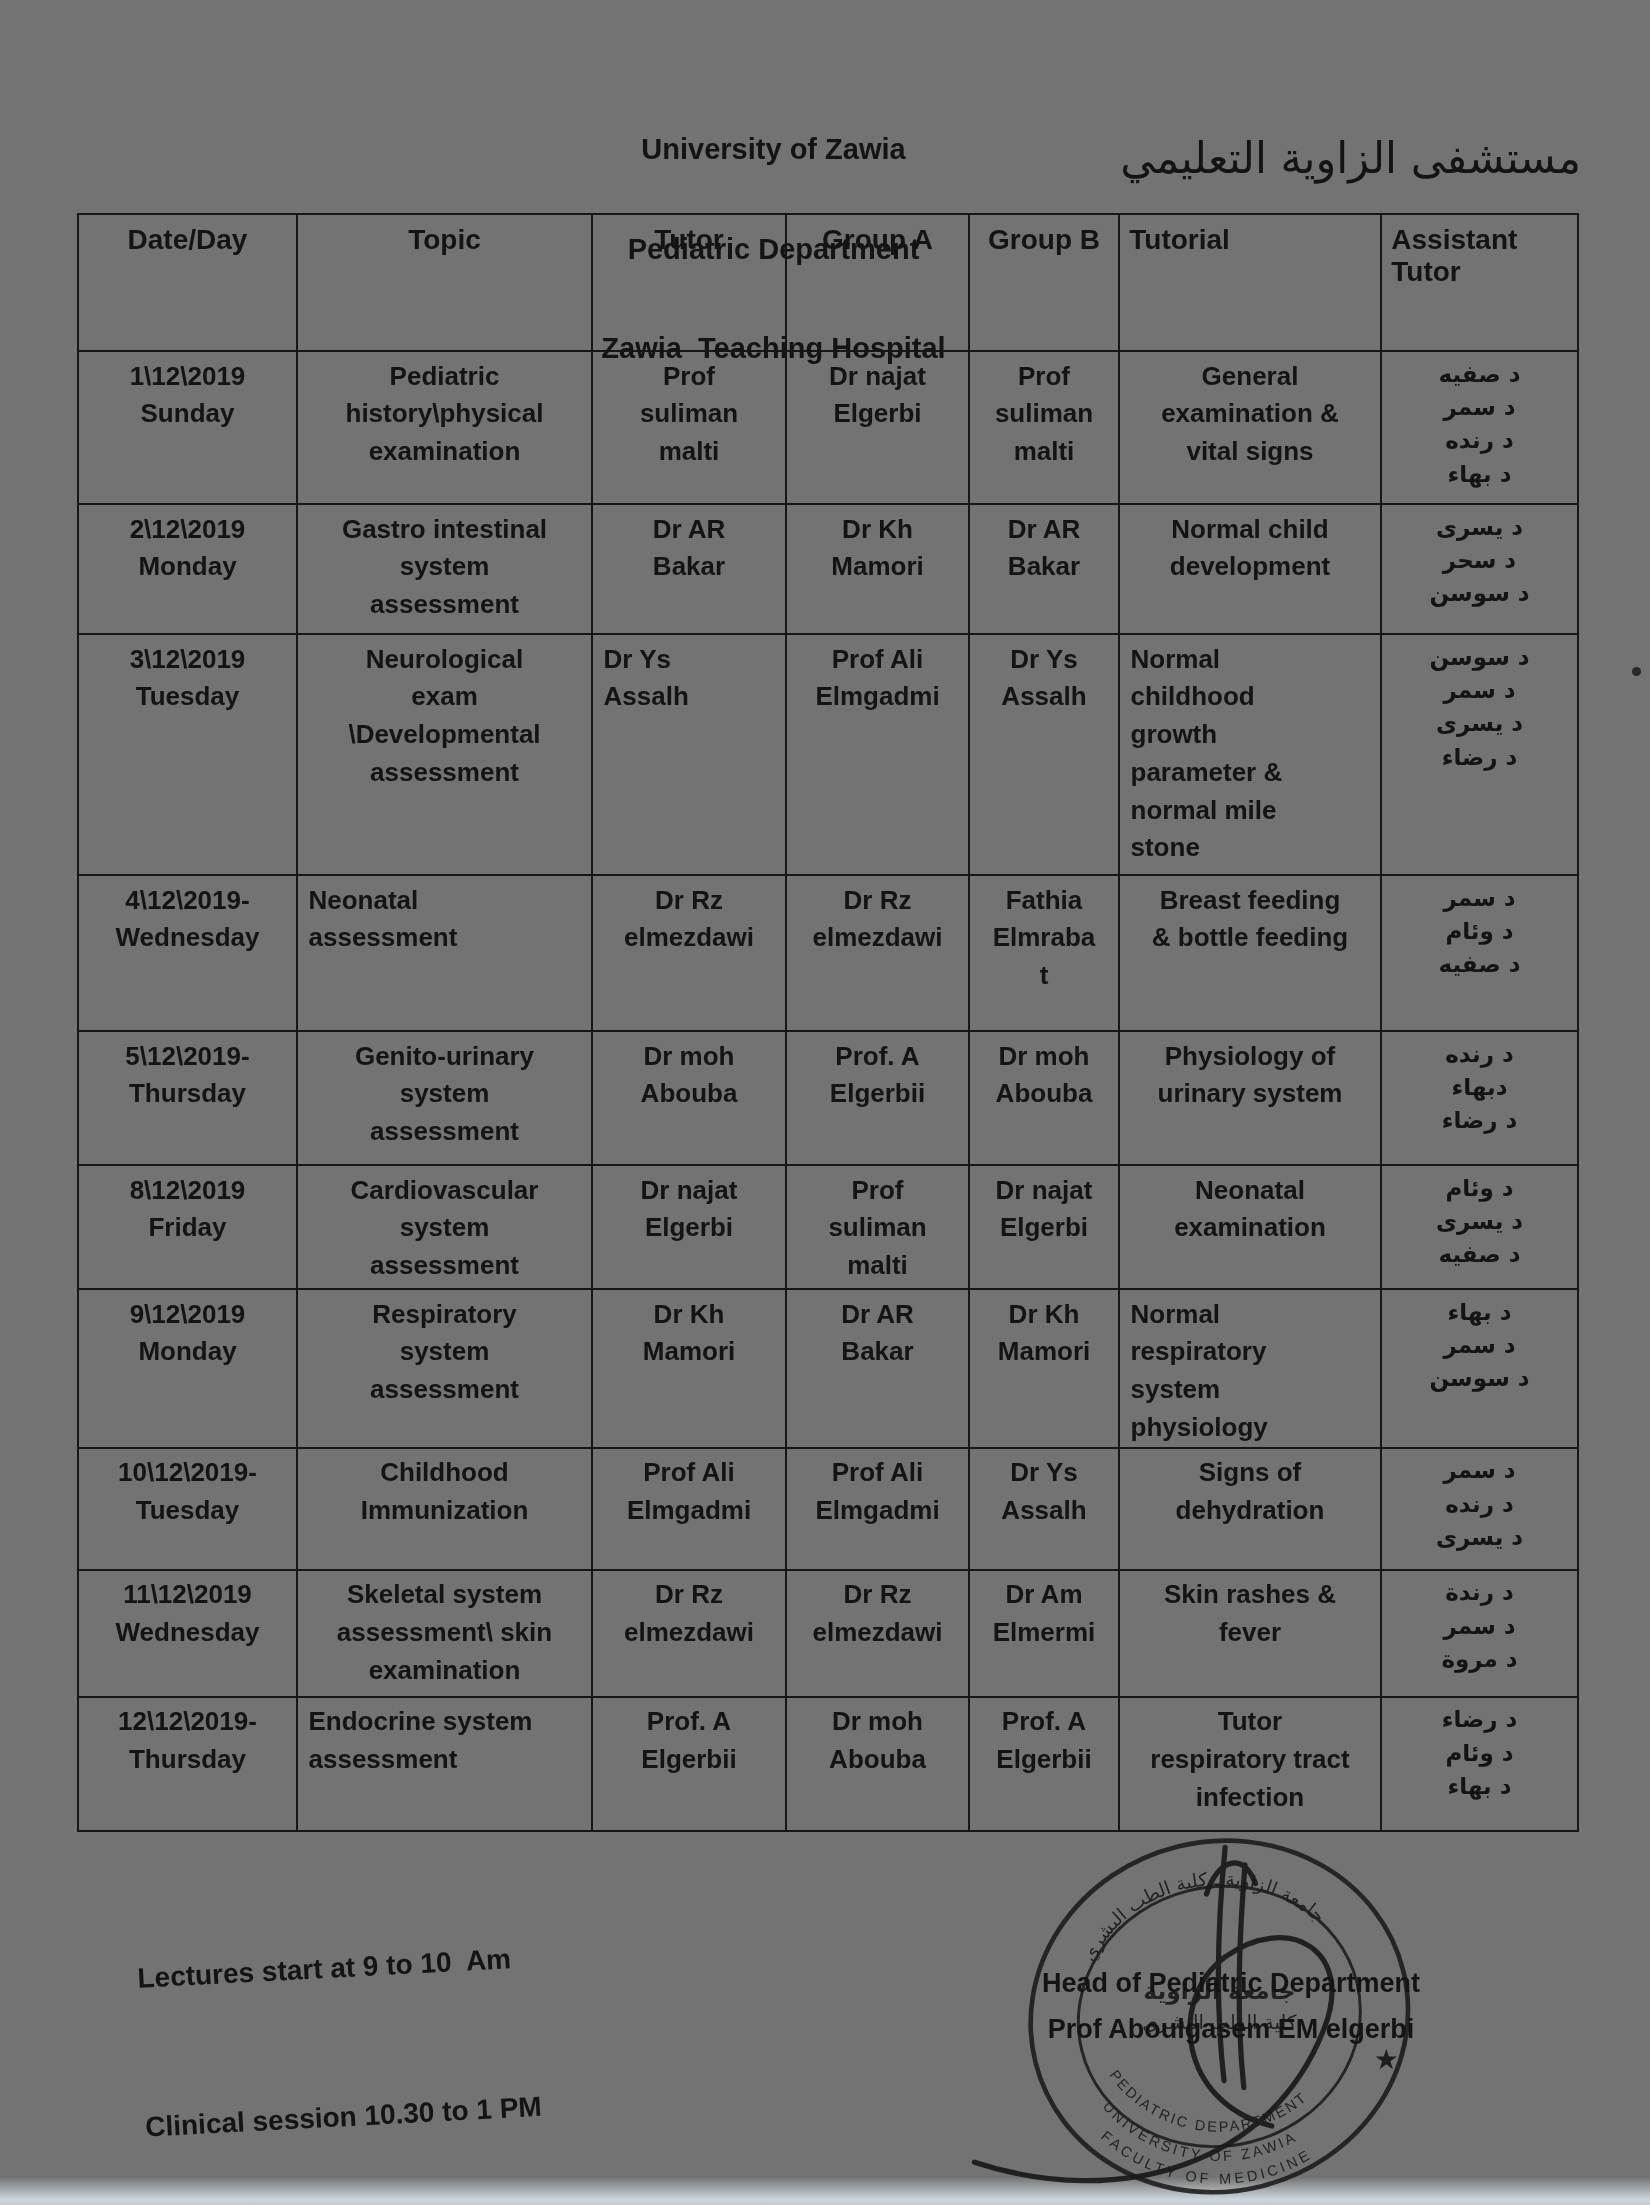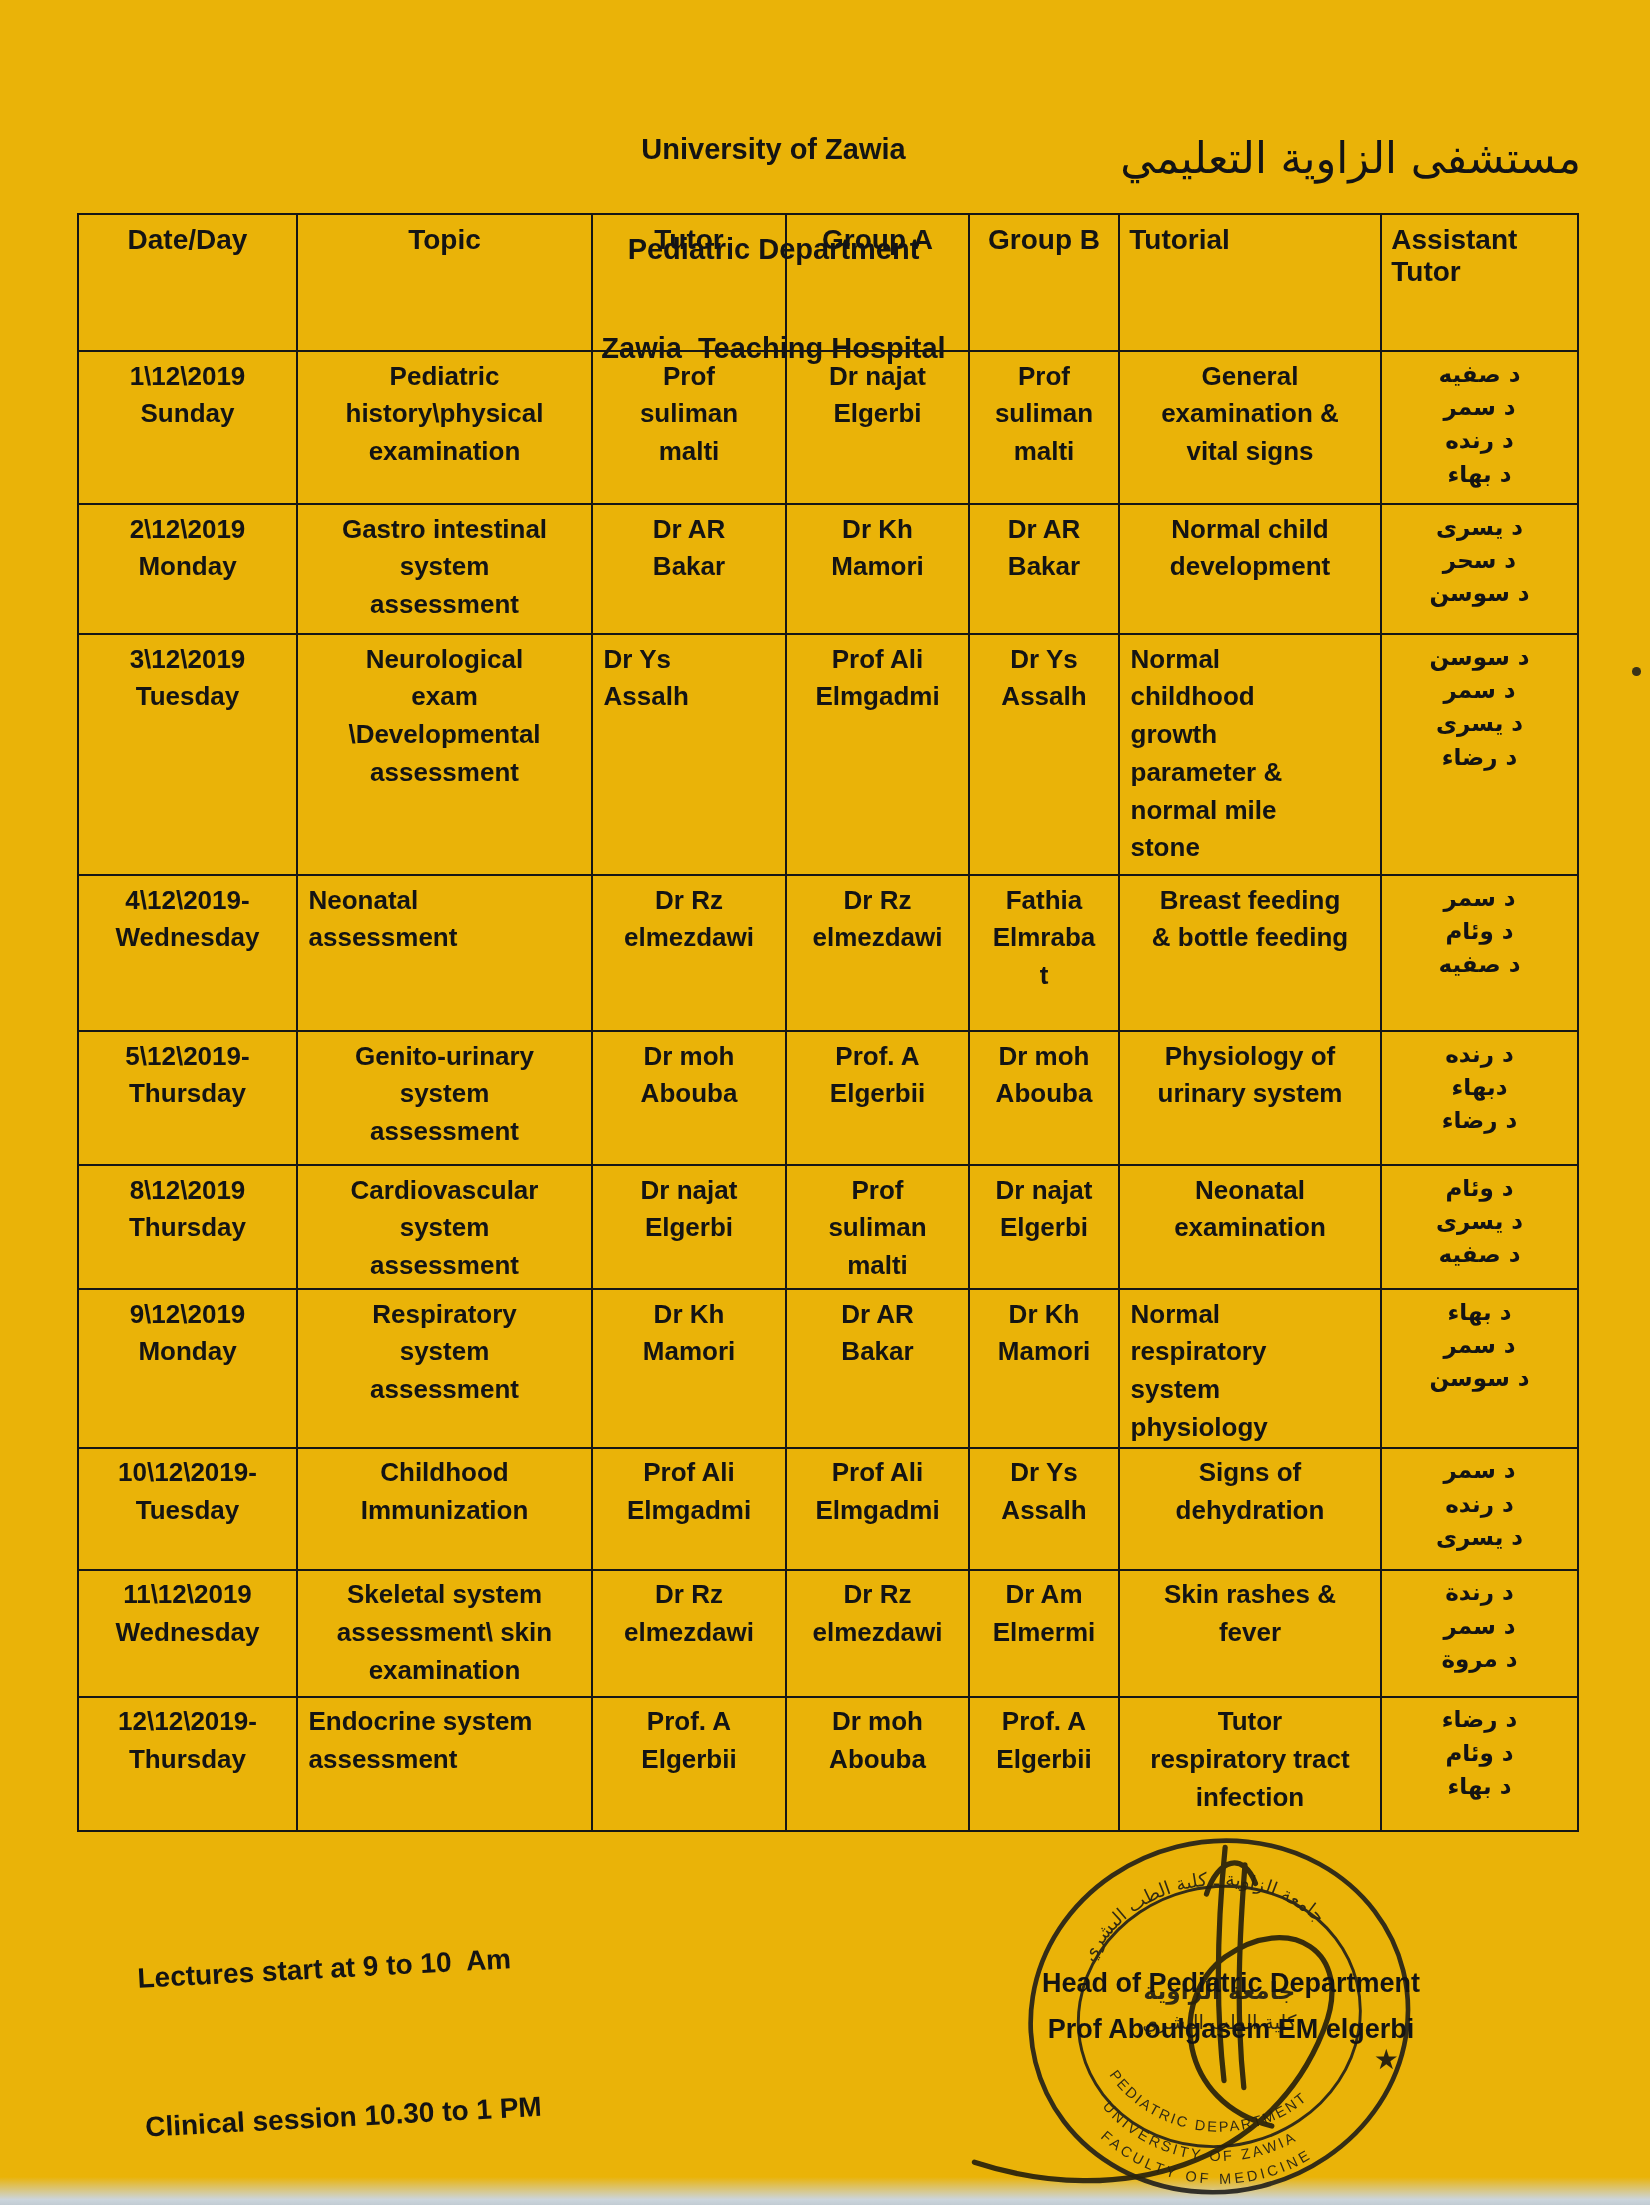--- a/index.html
+++ b/index.html
@@ -1,19 +1,19 @@
 <!DOCTYPE html>
 <html style="font-size:9.3px"><head>
 <meta charset="utf-8">
 <style>
   html,body{margin:0;padding:0;background:#e8e8e8;}
   .page{
     position:relative;
     width:1651px;height:2205px;
-    background:#eab308;
+    background:#737373;
     overflow:hidden;
     font-family:"Liberation Sans", sans-serif;
     color:#141414;
   }
   
   .header-en{
     position:absolute;top:75px;left:575px;width:397px;
     text-align:center;font-size:29px;font-weight:bold;
     line-height:1.72;white-space:pre-line;
   }
@@ -231,21 +231,21 @@
           <td class="c-tutorial">Physiology of
 urinary system</td>
           <td class="c-assistants">
             <div>د رنده</div>
             <div>دبهاء</div>
             <div>د رضاء</div>
           </td>
         </tr>
         <tr>
           <td class="c-date">8\12\2019
-Thursday</td>
+Friday</td>
           <td class="c-topic">Cardiovascular
 system
 assessment</td>
           <td class="c-tutor">Dr najat
 Elgerbi</td>
           <td class="c-group-a">Prof
 suliman
 malti</td>
           <td class="c-group-b">Dr najat
 Elgerbi</td>

